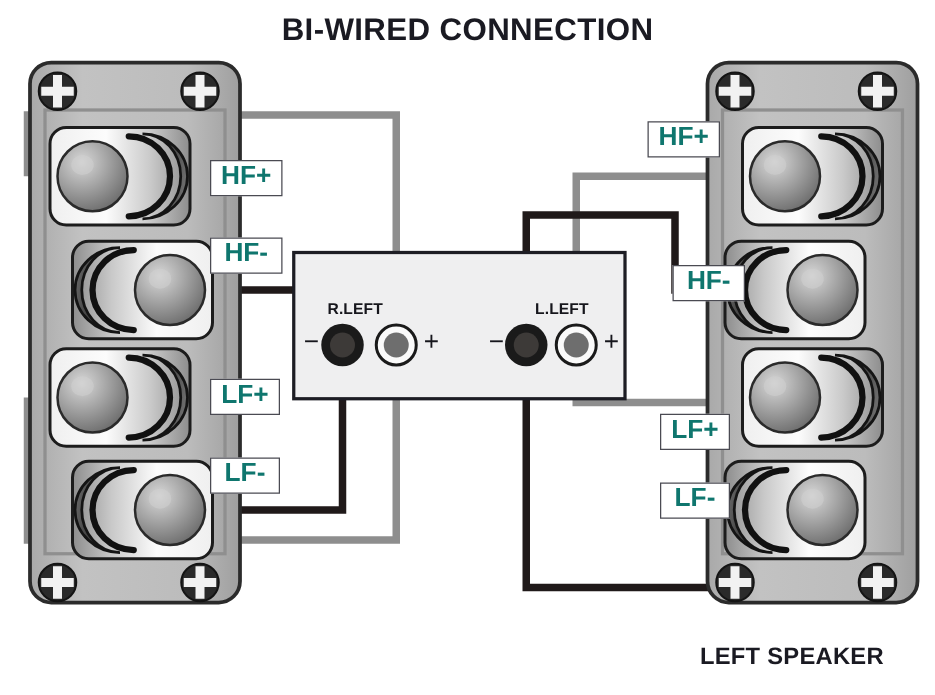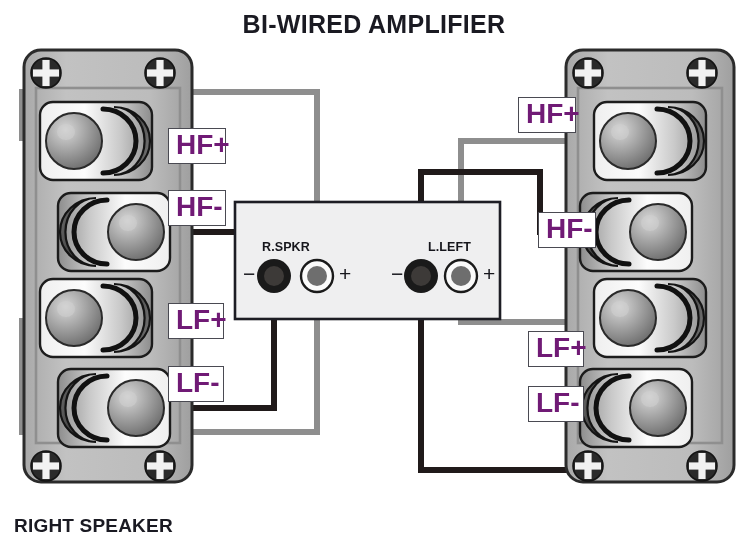--- a/index.html
+++ b/index.html
@@ -27,21 +27,21 @@
   #tag-l{left:428px;top:240px;}
 
   .sign{font-size:21px;font-weight:400;color:#16161c;}
   #sign-r-minus{left:243px;top:262px;}
   #sign-r-plus{left:339px;top:262px;}
   #sign-l-minus{left:391px;top:262px;}
   #sign-l-plus{left:483px;top:262px;}
 
   .tlabel{
     position:absolute;background:#ffffff;border:1.6px solid #4a4a52;
-    font-size:28px;font-weight:700;color:#701a75;
+    font-size:21px;font-weight:700;color:#0f766e;
     padding:1px 7px 3px 7px;line-height:1.08;letter-spacing:0px;
     box-sizing:border-box;text-align:center;
   }
 </style>
 </head>
 <body>
 
 <div id="stage">
 
   <svg id="svgroot" viewBox="0 0 748 556">
@@ -172,36 +172,36 @@
     <g>
       <circle cx="421" cy="276" r="17" fill="#1a1a1a"></circle>
       <circle cx="421" cy="276" r="10" fill="#3d3a38"></circle>
     </g>
     <g>
       <circle cx="461" cy="276" r="16" fill="#fafafa" stroke="#1a1a1a" stroke-width="2.4"></circle>
       <circle cx="461" cy="276" r="10" fill="#6e6e6e"></circle>
     </g>
   </svg>
 
-  <div class="txt" id="title">BI-WIRED AMPLIFIER</div>
-
-
-  <div class="txt spkr-tag" id="tag-r">R.SPKR</div>
+  <div class="txt" id="title">BI-WIRED CONNECTION</div>
+
+
+  <div class="txt spkr-tag" id="tag-r">R.LEFT</div>
   <div class="txt spkr-tag" id="tag-l">L.LEFT</div>
 
   <div class="txt sign" id="sign-r-minus">−</div>
   <div class="txt sign" id="sign-r-plus">+</div>
   <div class="txt sign" id="sign-l-minus">−</div>
   <div class="txt sign" id="sign-l-plus">+</div>
 
   <div class="tlabel" style="left:168px;top:128px;width:58px;">HF+</div>
   <div class="tlabel" style="left:168px;top:190px;width:58px;">HF-</div>
   <div class="tlabel" style="left:168px;top:303px;width:56px;">LF+</div>
   <div class="tlabel" style="left:168px;top:366px;width:56px;">LF-</div>
 
   <div class="tlabel" style="left:518px;top:97px;width:58px;">HF+</div>
   <div class="tlabel" style="left:538px;top:212px;width:58px;">HF-</div>
   <div class="tlabel" style="left:528px;top:331px;width:56px;">LF+</div>
   <div class="tlabel" style="left:528px;top:386px;width:56px;">LF-</div>
 
-  <div class="txt spk-caption" id="cap-right">RIGHT SPEAKER</div>
+  <div class="txt spk-caption" id="cap-left">LEFT SPEAKER</div>
 
 </div>
 
 </body></html>

